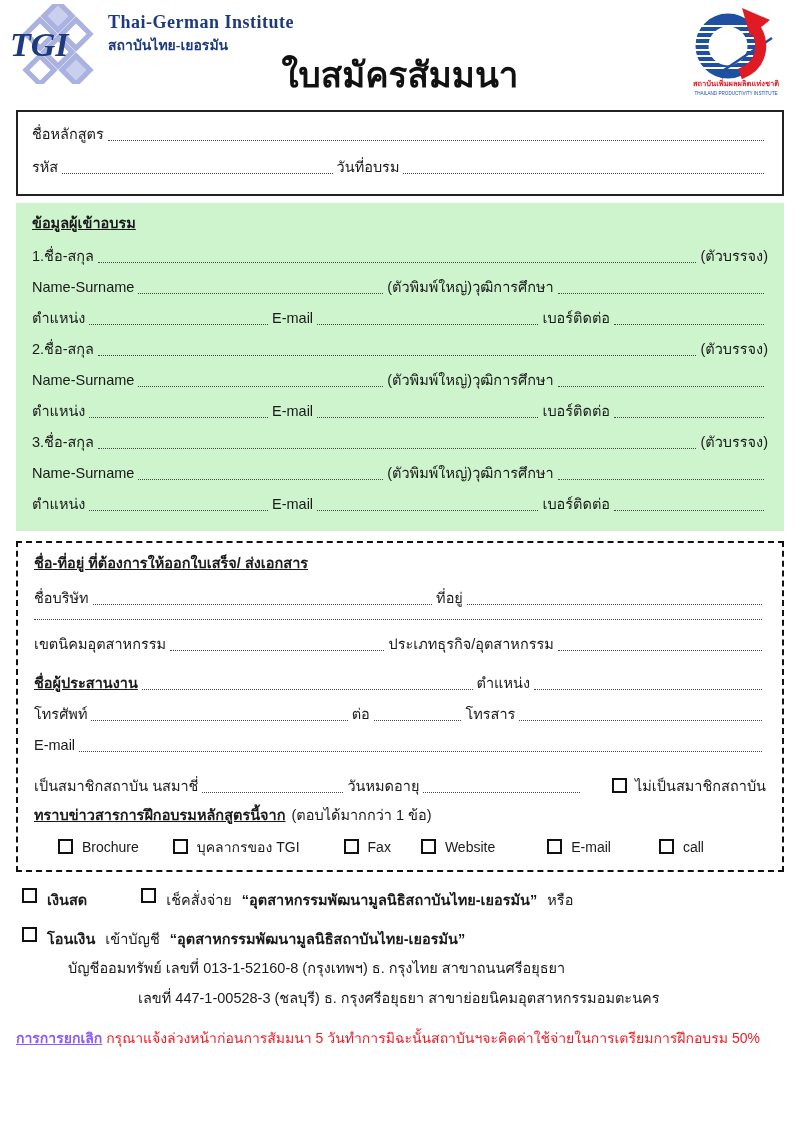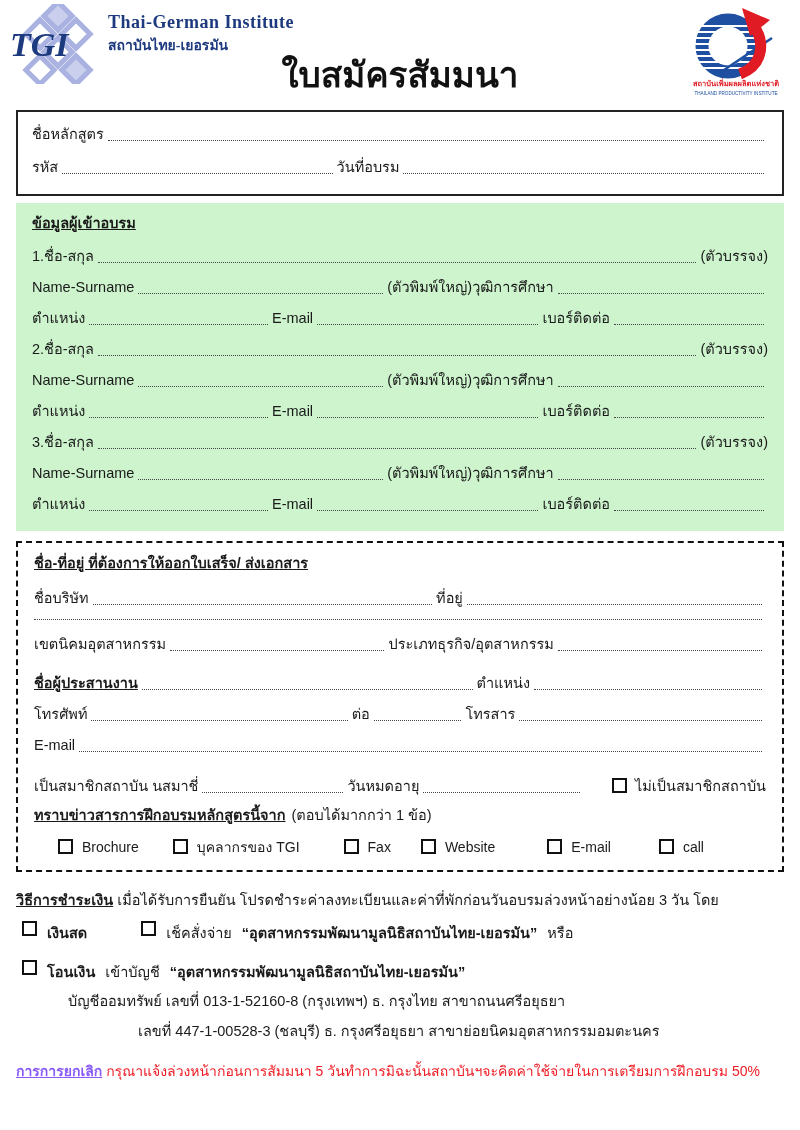--- a/index.html
+++ b/index.html
@@ -265,24 +265,20 @@
         <span>E-mail</span>
       </span>
       <span class="src-item">
         <span class="cb"></span>
         <span>call</span>
       </span>
     </div>
   </div>
 
   <div class="payment">
-    <div class="pay-line">
-      <span class="uhead">วิธีการชำระเงิน</span>
-      <span>เมื่อได้รับการยืนยัน โปรดชำระค่าลงทะเบียนและค่าที่พักก่อนวันอบรมล่วงหน้าอย่างน้อย 3 วัน โดย</span>
-    </div>
     <div class="pay-row" style="margin-left:6px;">
       <span class="cb"></span>
       <span class="bold">เงินสด</span>
       <span class="cb" style="margin-left:44px;"></span>
       <span>เช็คสั่งจ่าย</span>
       <span class="bold">“อุตสาหกรรมพัฒนามูลนิธิสถาบันไทย-เยอรมัน”</span>
       <span>หรือ</span>
     </div>
 
     <div class="pay-row" style="margin-left:6px; margin-top:16px;">

